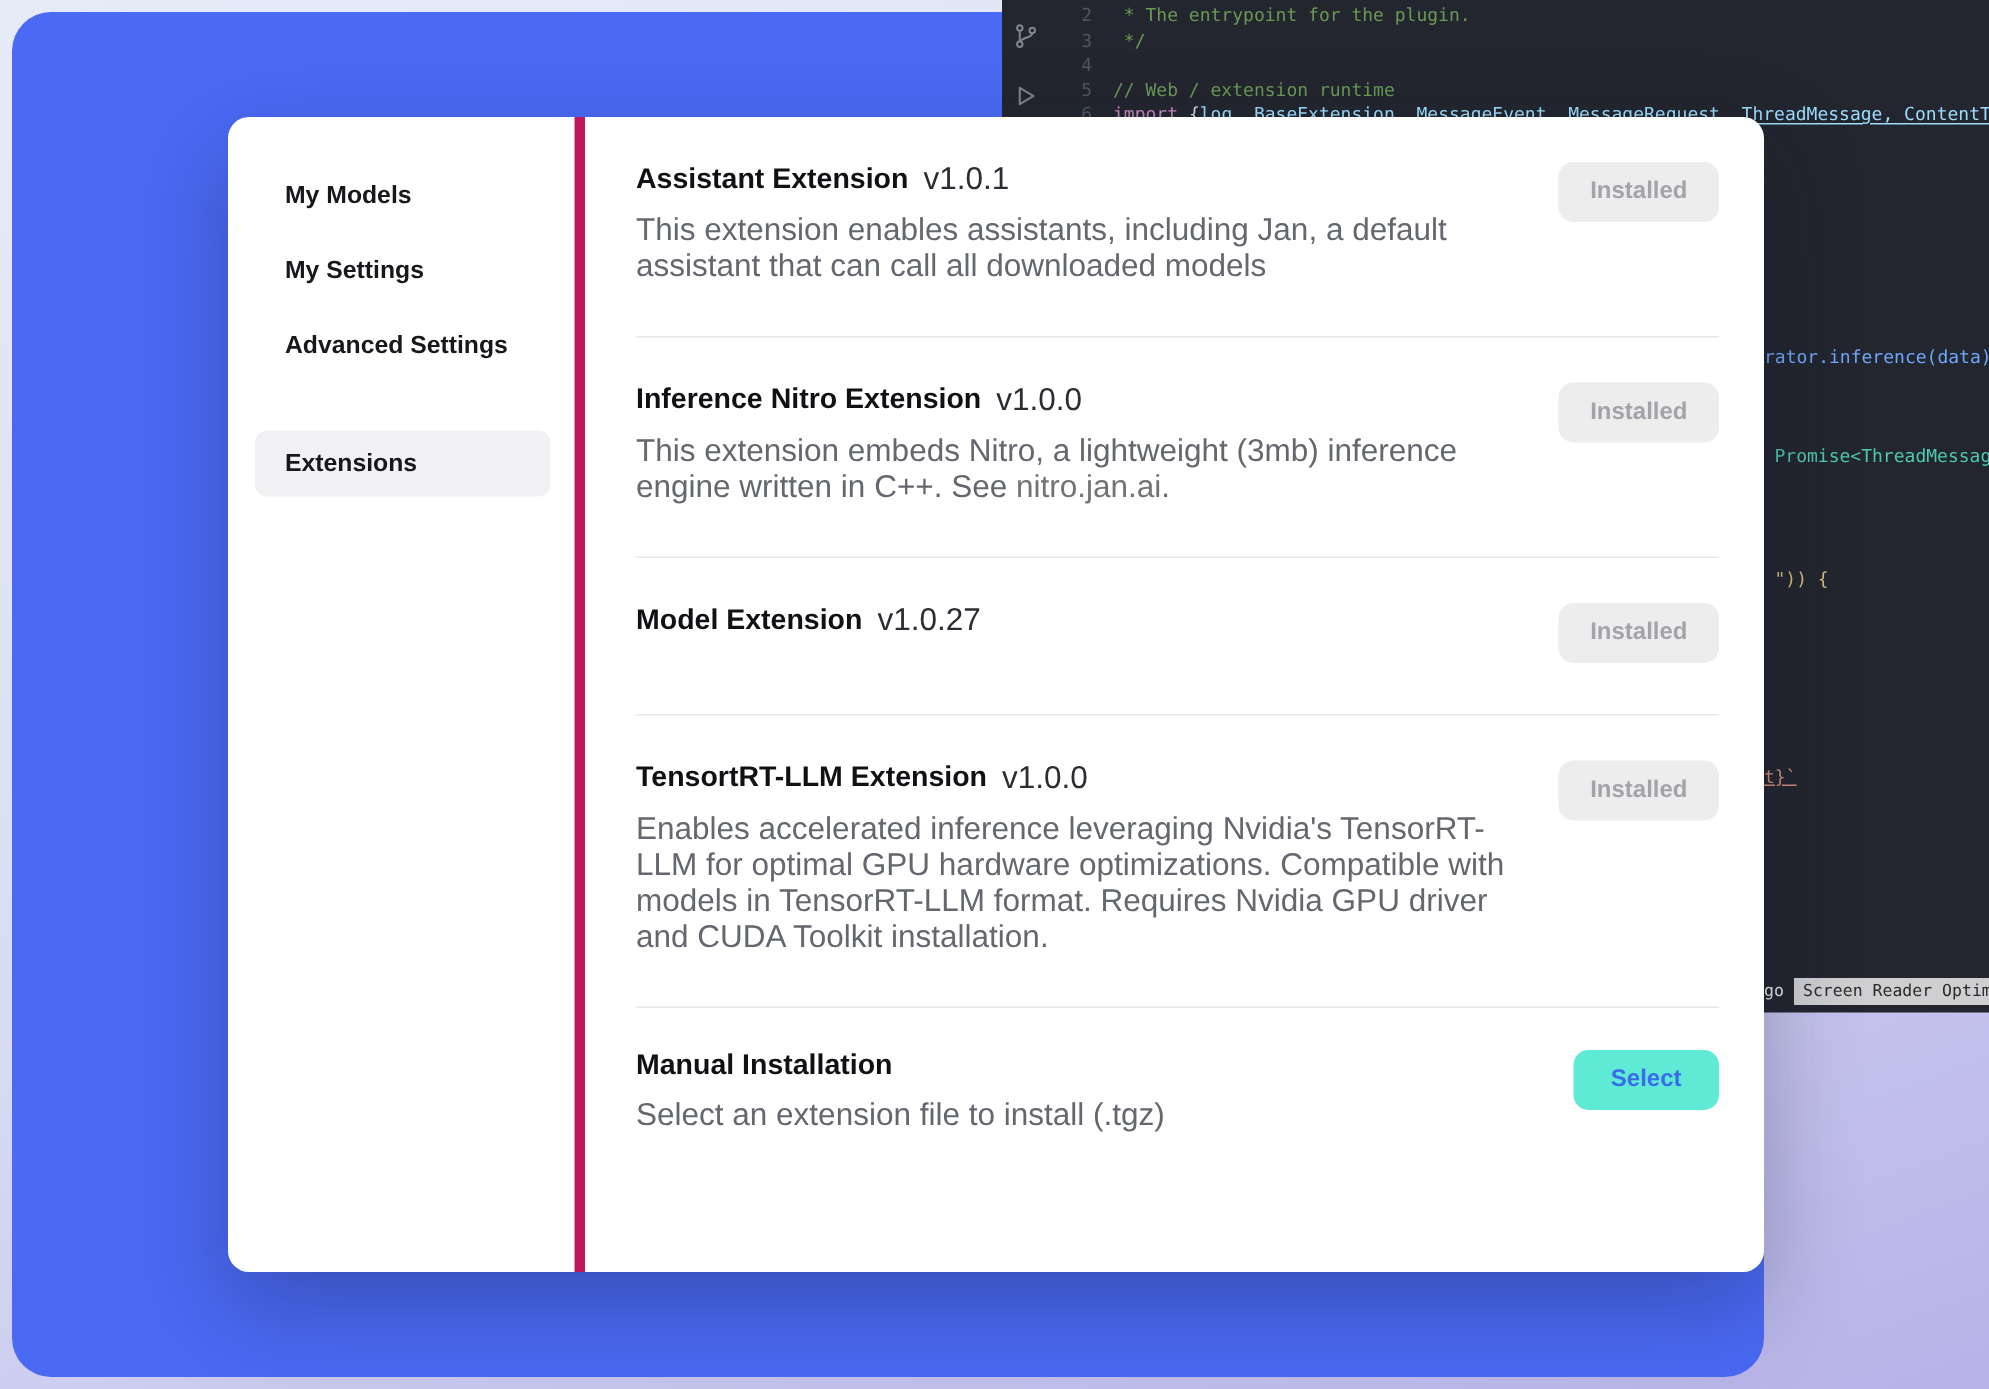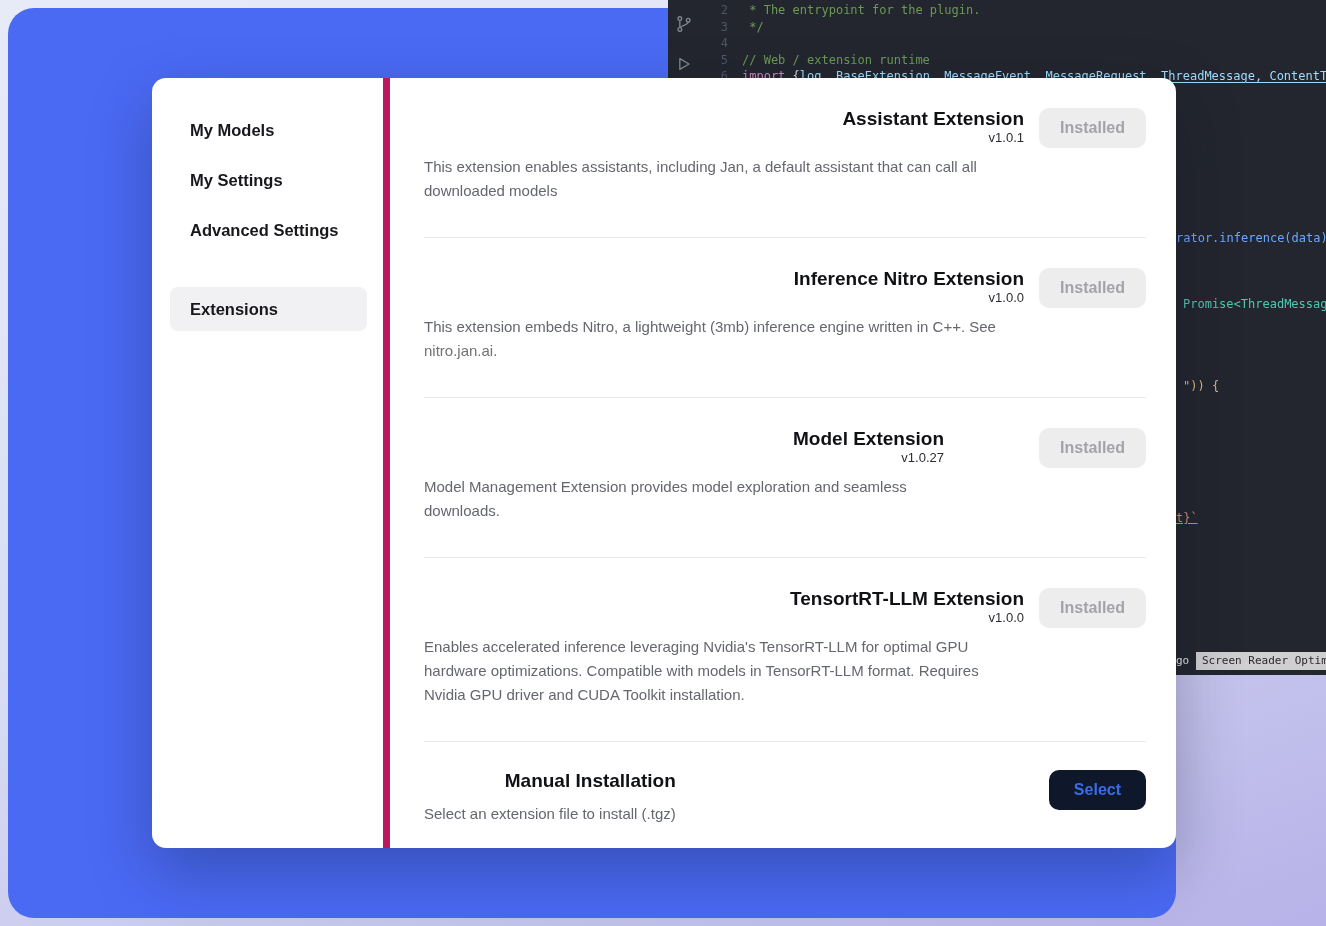--- a/index.html
+++ b/index.html
@@ -60,35 +60,35 @@
     cursor: pointer; white-space: nowrap;
   }
   .side-item.active { background: #f1f1f3; margin-top: 35px; }
 
   .content { flex: 1; padding: 0 30px 0 34px; overflow: hidden; }
   .ext-row {
     display: flex; justify-content: space-between; align-items: flex-start;
     padding: 30px 0 34px; border-bottom: 1px solid #e8e8ea;
   }
   .ext-row.last { border-bottom: none; padding: 28px 0 0; }
-  .ext-title-row { display: flex; align-items: flex-end; flex-direction: column; }
+  .ext-title-row { display: flex; align-items: center; }
   .ext-title { font-size: 19px; font-weight: 700; color: #101114; }
-  .ext-version { font-size: 13px; font-weight: 400; color: #2b2d33; margin-left: 10px; }
+  .ext-version { font-size: 21px; font-weight: 400; color: #2b2d33; margin-left: 10px; }
   .ext-desc {
-    margin-top: 10px; font-size: 15px; line-height: 24px; color: #64676e;
+    margin-top: 10px; font-size: 21px; line-height: 24px; color: #64676e;
     max-width: 600px;
   }
   .ext-desc.narrow { max-width: 520px; }
   .ext-link { color: #737373; cursor: pointer; text-decoration: none; }
   .btn {
     flex: none; border: none; border-radius: 10px; font-size: 16px; font-weight: 600;
     padding: 11px 21px; font-family: inherit; cursor: pointer;
   }
   .btn.installed { background: #ededee; color: #a3a3aa; text-align: center; }
-  .btn.select { background: #0f172a; color: #3a6bea; padding: 11px 25px; }
+  .btn.select { background: #5eead4; color: #3a6bea; padding: 11px 25px; }
 </style>
 </head>
 <body>
 
 <div class="stage">
 
   <div class="blue-panel"></div>
 
   <div class="editor">
     <div class="activity">
@@ -168,21 +168,20 @@
         </div>
         <button class="btn installed">Installed</button>
       </div>
 
       <div class="ext-row">
         <div class="ext-info">
           <div class="ext-title-row">
             <span class="ext-title">Model Extension</span>
             <span class="ext-version">v1.0.27</span>
           </div>
-          <div class="ext-desc narrow">Model Management Extension provides model exploration and seamless downloads.</div>
         </div>
         <button class="btn installed">Installed</button>
       </div>
 
       <div class="ext-row">
         <div class="ext-info">
           <div class="ext-title-row">
             <span class="ext-title">TensortRT-LLM Extension</span>
             <span class="ext-version">v1.0.0</span>
           </div>

